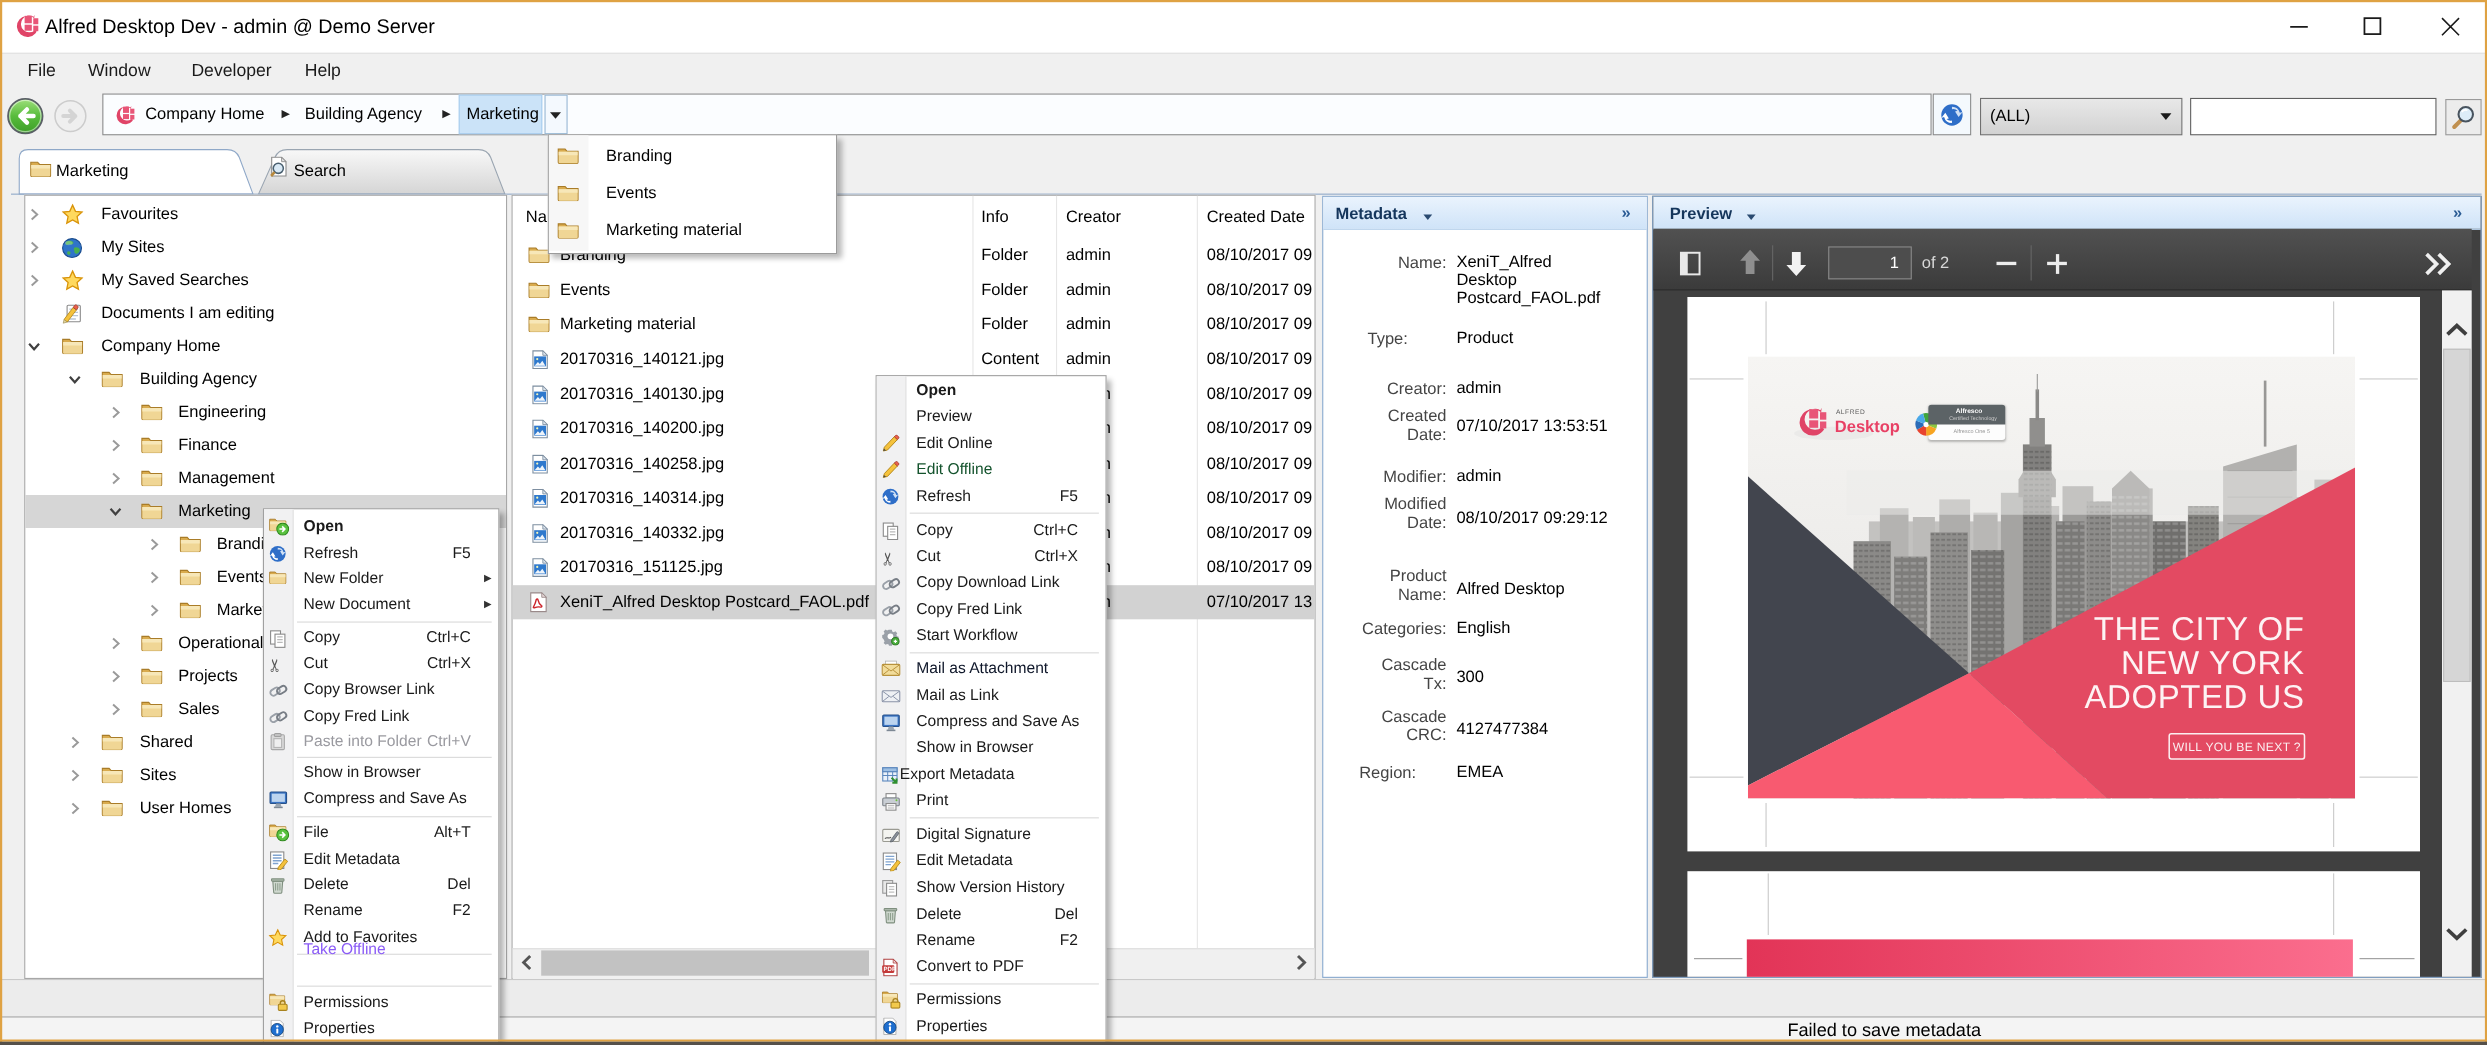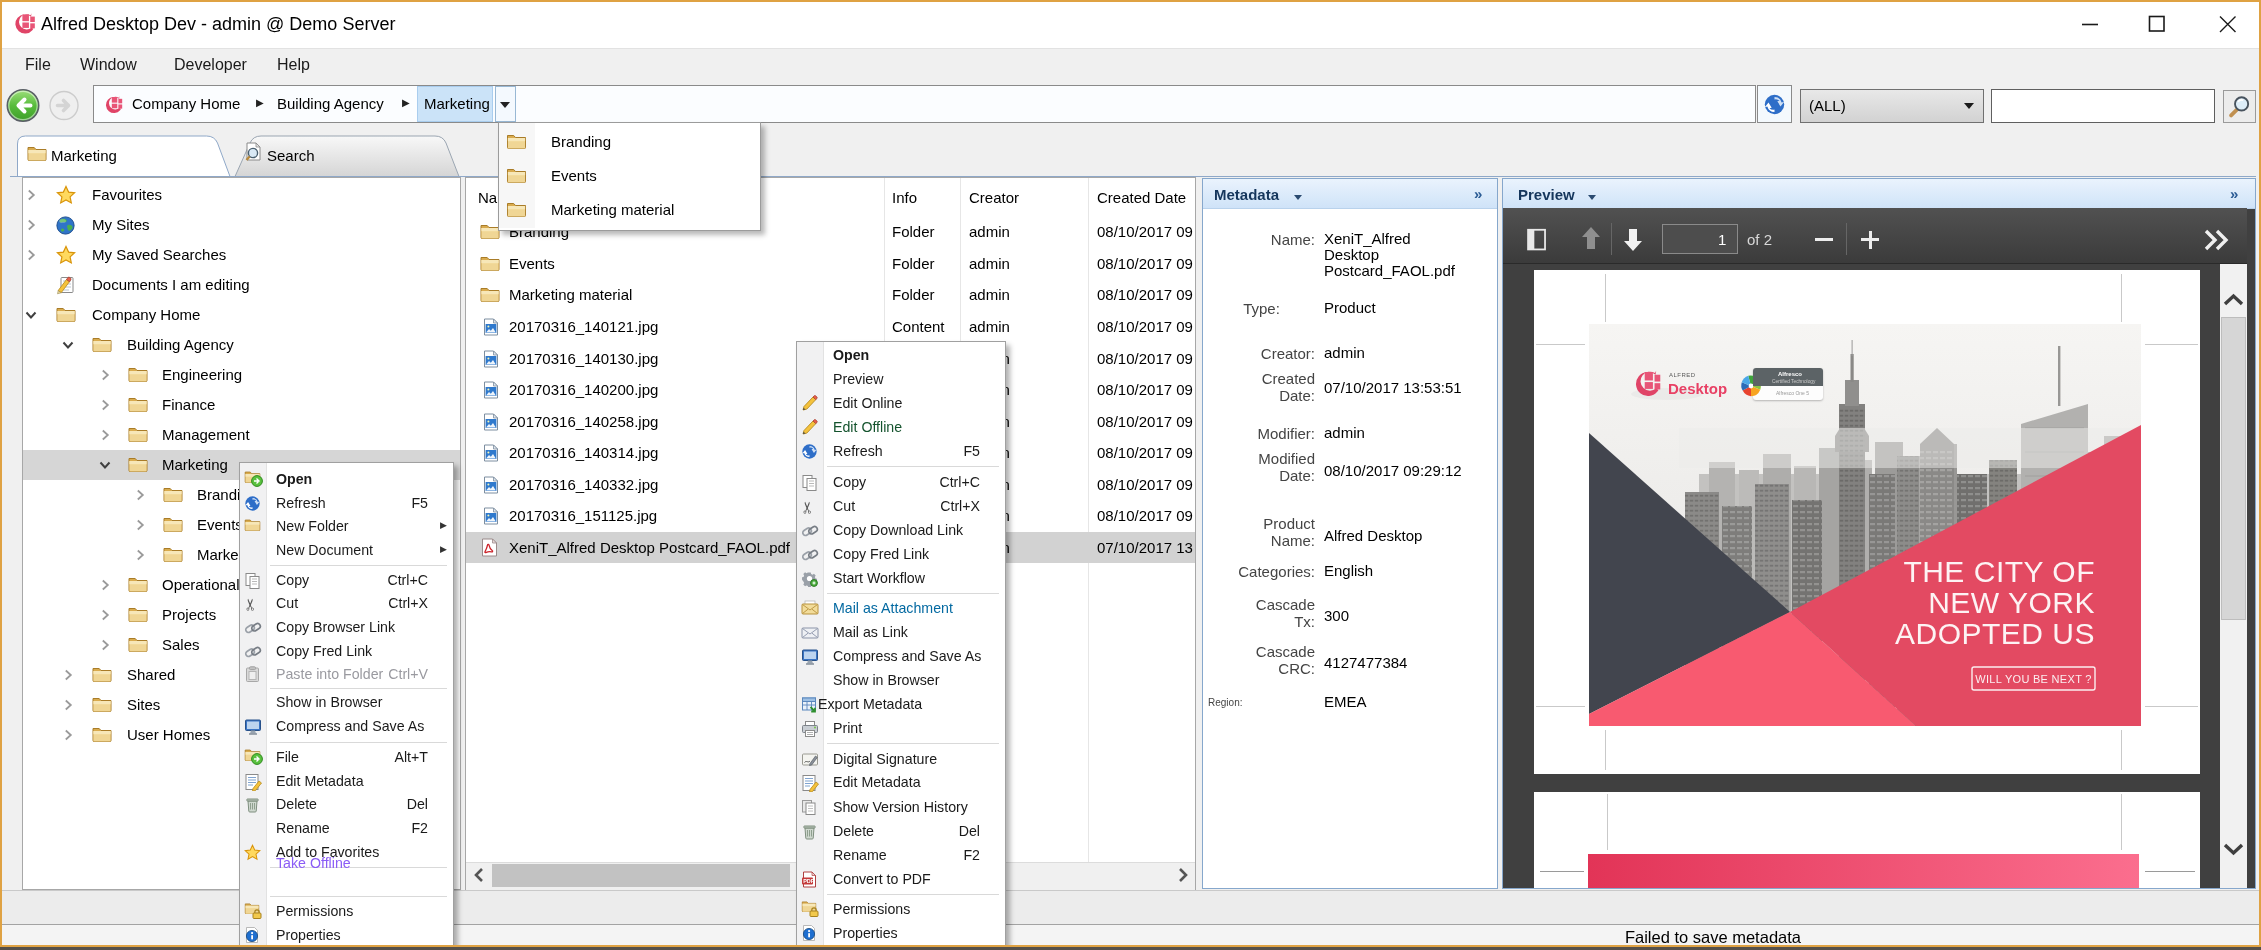--- a/index.html
+++ b/index.html
@@ -414,21 +414,21 @@
 <div class="a" style="left:1208px;top:450px;width:107px;text-align:right;font-size:15px;color:#444;line-height:17px">Modified<br>Date:</div>
 <div class="a" style="left:1324px;top:463px;width:170px;font-size:15px;color:#000;line-height:16px">08/10/2017 09:29:12</div>
 <div class="a" style="left:1208px;top:515px;width:107px;text-align:right;font-size:15px;color:#444;line-height:17px">Product<br>Name:</div>
 <div class="a" style="left:1324px;top:528px;width:170px;font-size:15px;color:#000;line-height:16px">Alfred Desktop</div>
 <div class="a" style="left:1208px;top:563px;width:107px;text-align:right;font-size:15px;color:#444;line-height:17px">Categories:</div>
 <div class="a" style="left:1324px;top:563px;width:170px;font-size:15px;color:#000;line-height:16px">English</div>
 <div class="a" style="left:1208px;top:596px;width:107px;text-align:right;font-size:15px;color:#444;line-height:17px">Cascade<br>Tx:</div>
 <div class="a" style="left:1324px;top:608px;width:170px;font-size:15px;color:#000;line-height:16px">300</div>
 <div class="a" style="left:1208px;top:643px;width:107px;text-align:right;font-size:15px;color:#444;line-height:17px">Cascade<br>CRC:</div>
 <div class="a" style="left:1324px;top:655px;width:170px;font-size:15px;color:#000;line-height:16px">4127477384</div>
-<div class="a" style="left:1208px;top:694px;width:107px;text-align:left;font-size:10px;color:#444;line-height:17px">Region:</div>
+<div class="a" style="left:1208px;top:694px;width:107px;text-align:center;font-size:15px;color:#444;line-height:17px">Region:</div>
 <div class="a" style="left:1324px;top:694px;width:170px;font-size:15px;color:#000;line-height:16px">EMEA</div>
 <div class="a" style="left:1502px;top:178px;width:754px;height:711px;background:#404040;border:1px solid #86a7cc;box-sizing:border-box;overflow:hidden"></div>
 <div class="a" style="left:1503px;top:179px;width:752px;height:29px;background:linear-gradient(#eaf3fd,#cfe3f8);border-bottom:1px solid #b9d2ec"></div>
 <div class="tx" style="left:1518px;top:186px;font-weight:bold;color:#15365c">Preview</div>
 <div class="a" style="left:1588px;top:195px;width:0;height:0;border:4.5px solid transparent;border-top:5.5px solid #2a4a70"></div>
 <div class="tx" style="left:2230px;top:185px;font-weight:bold;color:#2a5b94;font-size:15px">»</div>
 <div class="a" style="left:1503px;top:208px;width:744px;height:55px;background:linear-gradient(#515151,#3b3b3b);border-bottom:1px solid #2a2a2a"></div>
 <svg class="a" style="left:1527px;top:228px" width="20" height="25" viewBox="0 0 22 28">
 <rect x="1" y="2" width="19" height="22" fill="none" stroke="#e8e8e8" stroke-width="2"></rect>
 <rect x="1" y="2" width="7" height="22" fill="#e8e8e8"></rect>
@@ -757,21 +757,21 @@
 <rect x="7.5" y="5.5" width="9" height="5.5" rx="2.7" transform="rotate(-33 12 8.2)" fill="none" stroke="#777d85" stroke-width="1.7"></rect>
     </svg>
 <div class="tx" style="left:833px;top:569.7px;color:#1a1a1a;font-size:14.2px">Start Workflow</div>
 <svg style="position:absolute;left:801px;top:569.7px" width="17" height="17" viewBox="0 0 17 17">
 <path d="M7 1.5h3l.4 1.8 1.7.7 1.6-1 2.1 2.1-1 1.6.7 1.7 1.8.4v3l-1.8.4-.7 1.7 1 1.6-2.1 2.1-1.6-1-1.7.7-.4 1.8H7l-.4-1.8-1.7-.7-1.6 1-2.1-2.1 1-1.6-.7-1.7L-.3 10V7l1.8-.4.7-1.7-1-1.6L3.3 1.2l1.6 1 1.7-.7z" fill="#9aa0a8" transform="scale(.85) translate(1.5 1.5)"></path>
 <circle cx="8.5" cy="8.5" r="2.6" fill="#fff"></circle>
 <circle cx="13" cy="13" r="3.4" fill="#4caf3f" stroke="#2d7a24"></circle>
       <path d="M11.5 13h3m-1.5-1.5v3" stroke="#fff" stroke-width="1.1"></path>
     </svg>
 <div class="a" style="left:827px;top:592.5px;width:172px;height:1px;background:#d9d9d9"></div>
-<div class="tx" style="left:833px;top:599.8px;color:#0369a1;font-size:14.2px">Mail as Attachment</div>
+<div class="tx" style="left:833px;top:599.8px;color:#0f172a;font-size:14.2px">Mail as Attachment</div>
 <svg style="position:absolute;left:801px;top:599.8px" width="18" height="15" viewBox="0 0 18 15">
 <rect x="4" y="1" width="10" height="7" fill="#fff" stroke="#b0b0b0" stroke-width=".7"></rect>
       <rect x="1" y="4" width="16" height="10" rx="1" fill="#f2dc9a" stroke="#b8923c"></rect>
 <path d="M1.5 4.5L9 10l7.5-5.5M1.5 13.5L7 9.2M16.5 13.5L11 9.2" fill="none" stroke="#b8923c" stroke-width=".9"></path>
     </svg>
 <div class="tx" style="left:833px;top:623.9px;color:#1a1a1a;font-size:14.2px">Mail as Link</div>
 <svg style="position:absolute;left:801px;top:623.9px" width="18" height="15" viewBox="0 0 18 15">
 <rect x="1" y="4" width="16" height="10" rx="1" fill="#eef0f4" stroke="#8a93a8"></rect>
 <path d="M1.5 4.5L9 10l7.5-5.5M1.5 13.5L7 9.2M16.5 13.5L11 9.2" fill="none" stroke="#8a93a8" stroke-width=".9"></path>
     </svg>

